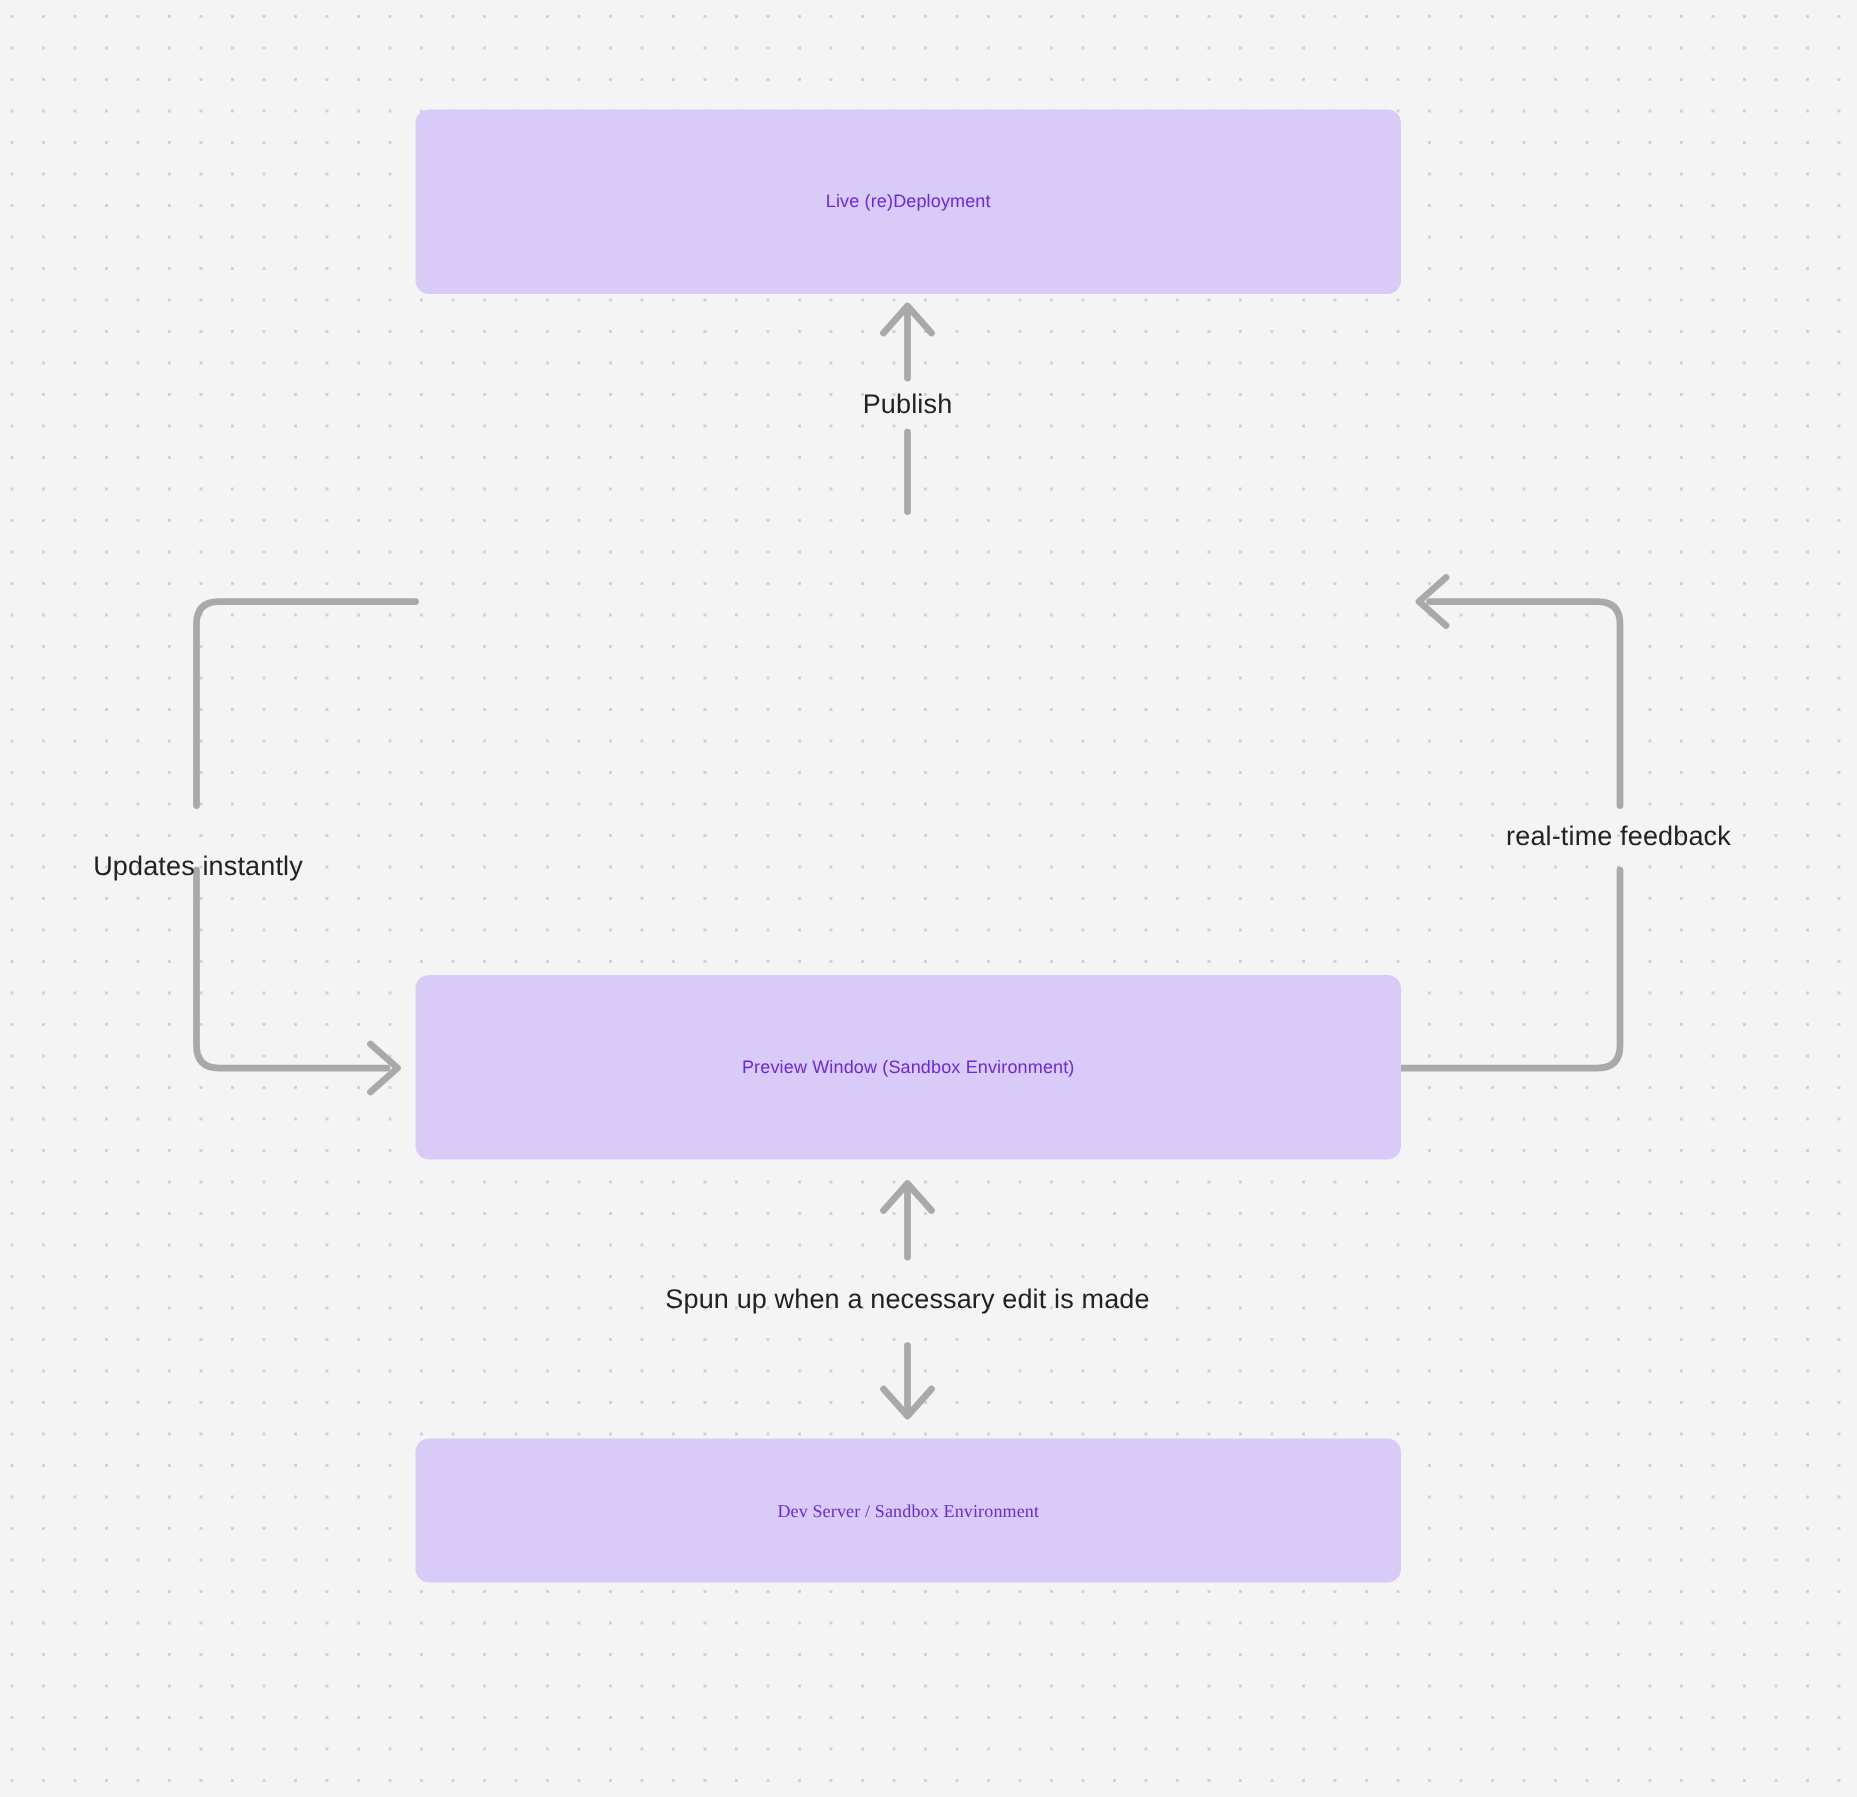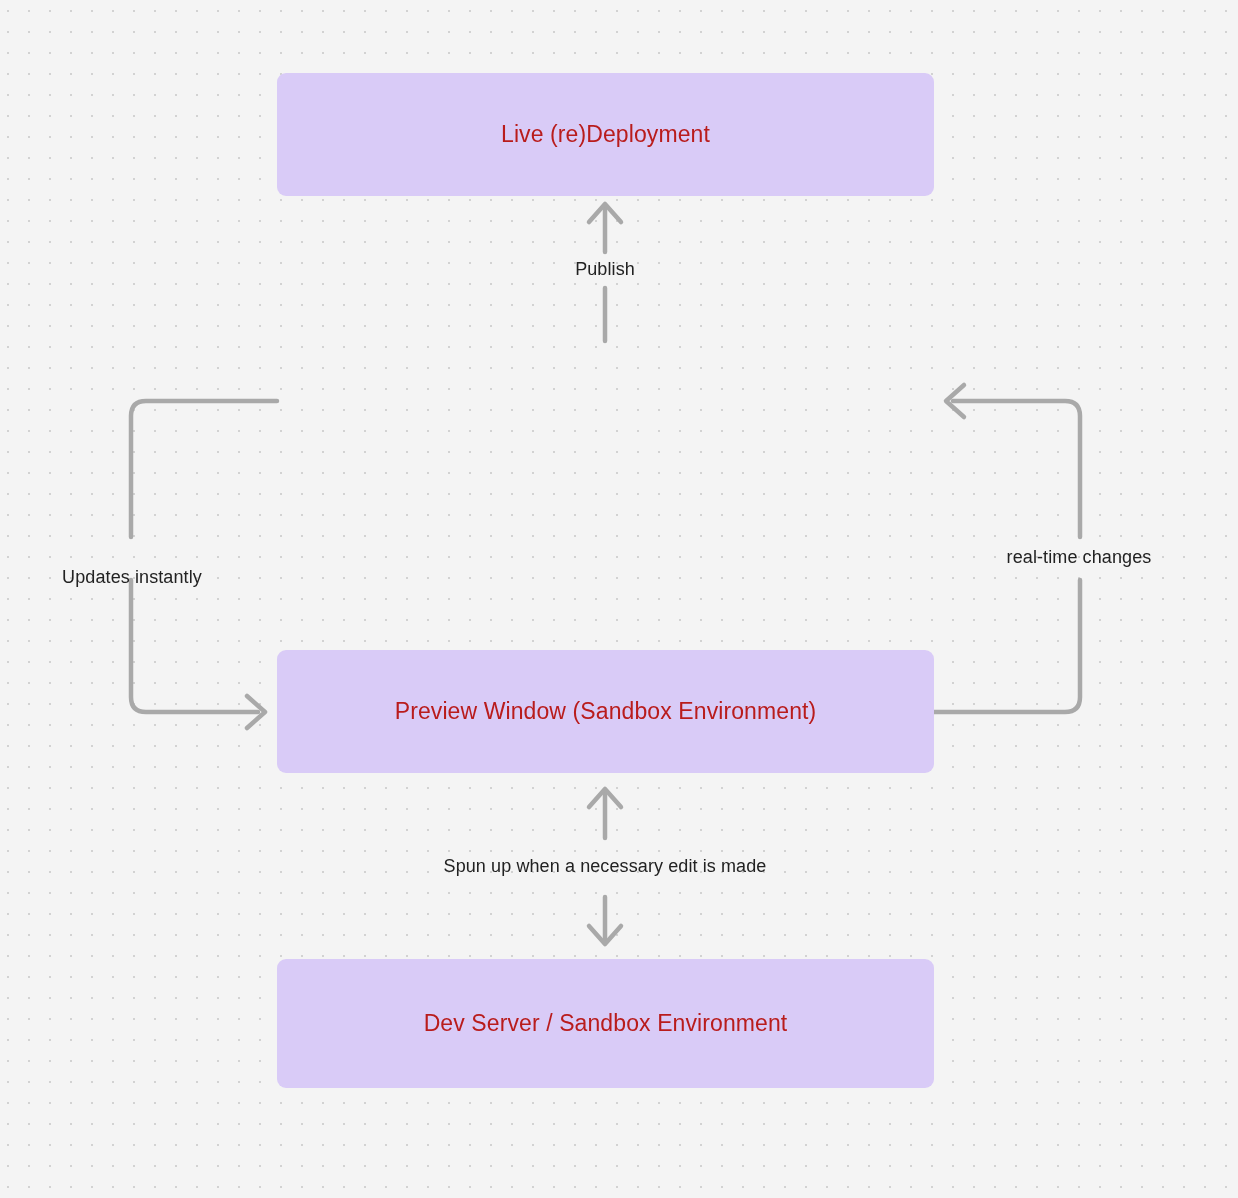--- a/index.html
+++ b/index.html
@@ -40,44 +40,44 @@
     box-sizing: border-box;
     background-color: #d9cbf7;
     border-radius: 9px;
     display: flex;
     align-items: center;
     justify-content: center;
     text-align: center;
   }
 
   .node-label {
-    font-size: 23px;
+    font-size: 12px;
     line-height: 1.25;
-    color: #b91c1c;
+    color: #6d28d9;
     letter-spacing: 0.1px;
     padding: 0 16px;
     white-space: nowrap;
   }
 
   .edge-label {
     position: absolute;
     font-size: 18px;
     line-height: 1.2;
     color: #222222;
     letter-spacing: 0.1px;
     white-space: nowrap;
     transform: translate(-50%, -50%);
     text-align: center;
   }
 
   
   #node-live        { left: 277px; top: 73px;  width: 657px; height: 123px; }
   #node-editor      { left: 277px; top: 341px; width: 657px; height: 123px; }
   #node-preview     { left: 277px; top: 650px; width: 657px; height: 123px; }
-  #node-devserver   { left: 277px; top: 959px; width: 657px; height: 129px; }
+  #node-devserver   { left: 277px; top: 959px; width: 657px; height: 96px; font-family: Liberation Serif, serif; }
 
   
   #label-publish          { left: 605px; top: 270px; }
   #label-updates-instantly{ left: 132px; top: 538px; margin-top: 40px; }
   #label-realtime-feedback{ left: 1079px; top: 558px; }
   #label-spun-up          { left: 605px; top: 867px; }
 </style>
 </head>
 <body>
 
@@ -123,17 +123,17 @@
   </div>
 
   <div class="node" id="node-devserver">
     <span class="node-label">Dev Server / Sandbox Environment</span>
   </div>
 
   <div class="edge-label" id="label-publish">Publish</div>
 
   <div class="edge-label" id="label-updates-instantly">Updates instantly</div>
 
-  <div class="edge-label" id="label-realtime-feedback">real-time changes</div>
+  <div class="edge-label" id="label-realtime-feedback">real-time feedback</div>
 
   <div class="edge-label" id="label-spun-up">Spun up when a necessary edit is made</div>
 
 </div>
 
 </body></html>

